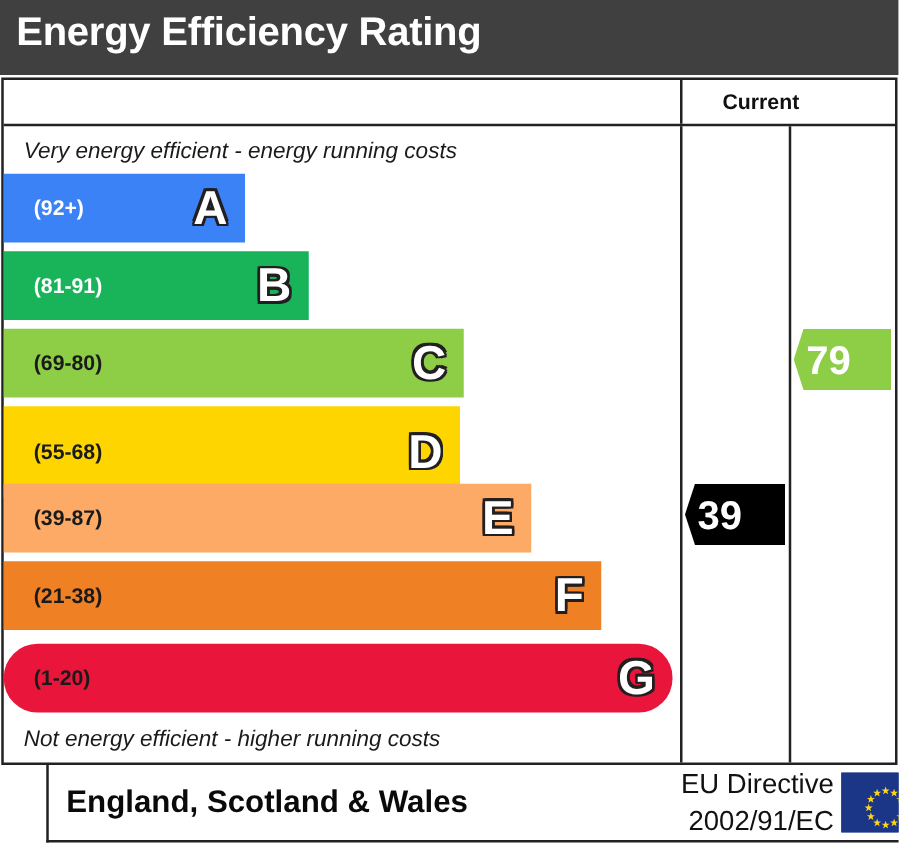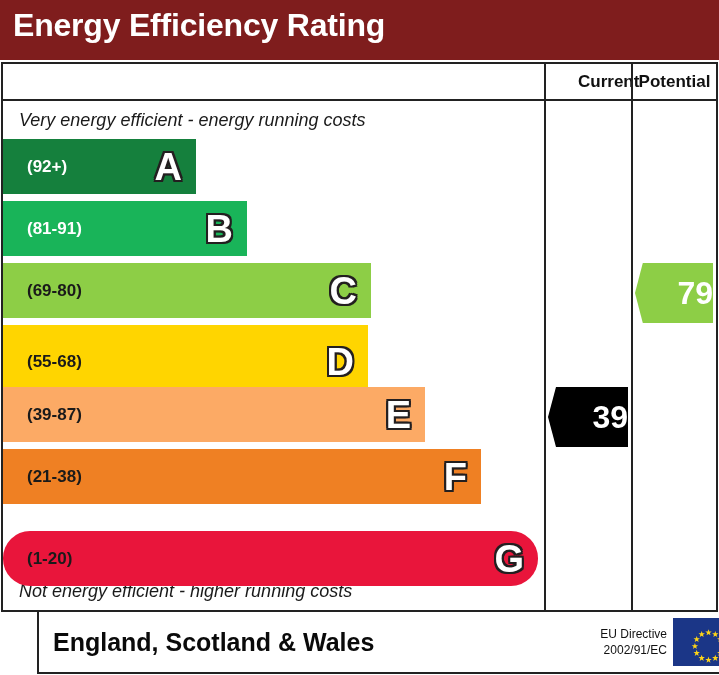--- a/index.html
+++ b/index.html
@@ -17,21 +17,21 @@
     background: #ffffff;
     overflow: hidden;
     box-sizing: border-box;
   }
 
   
   .title-bar {
     position: absolute;
     left: 0; top: 0;
     width: 719px; height: 60px;
-    background: #7f1d1d;
+    background: #404040;
     box-sizing: border-box;
   }
   .title-text {
     position: absolute;
     left: 13px; top: 7px;
     font-size: 32px;
     font-weight: bold;
     color: #ffffff;
     letter-spacing: -0.2px;
     white-space: nowrap;
@@ -130,25 +130,25 @@
     text-shadow:
       -2px -2px 0 #231f20,  2px -2px 0 #231f20,
       -2px  2px 0 #231f20,  2px  2px 0 #231f20,
        0px -2px 0 #231f20,  0px  2px 0 #231f20,
       -2px  0px 0 #231f20,  2px  0px 0 #231f20;
   }
 
   
   .rating-arrow {
     position: absolute;
-    height: 60px;
+    height: 49px;
     clip-path: polygon(10% 0%, 100% 0%, 100% 100%, 10% 100%, 0% 50%);
     display: flex;
     align-items: center;
-    justify-content: flex-end;
+    justify-content: flex-start;
     box-sizing: border-box;
   }
   .rating-arrow span {
     font-size: 32px;
     font-weight: bold;
     color: #ffffff;
     padding-left: 10px;
     line-height: 1;
   }
 
@@ -169,21 +169,21 @@
     transform: translateY(-50%);
     font-size: 25px;
     font-weight: bold;
     color: #0a0a0a;
     white-space: nowrap;
   }
   .footer-directive {
     position: absolute;
     right: 85px; top: 50%;
     transform: translateY(-50%);
-    font-size: 12px;
+    font-size: 22px;
     color: #111111;
     text-align: right;
     line-height: 1.35;
     white-space: nowrap;
   }
   .eu-flag {
     position: absolute;
     right: 8px; top: 50%;
     transform: translateY(-50%);
     width: 71px; height: 48px;
@@ -198,31 +198,30 @@
 <div id="epc">
 
   <div class="title-bar">
     <div class="title-text">Energy Efficiency Rating</div>
   </div>
 
   <div class="table-frame">
 
     <div class="thead">
       <div class="th-cell th-current">Current</div>
-      <div class="th-cell th-potential">Potential</div>
     </div>
 
     <div class="col-div col-div-1"></div>
     <div class="col-div col-div-2"></div>
 
     <div class="caption caption-top">Very energy efficient - energy running costs</div>
     <div class="caption caption-bottom">Not energy efficient - higher running costs</div>
 
     <div class="bands">
-        <div class="band" style="top: 0px; width: 193px; height: 55px; background: #15803d;">
+        <div class="band" style="top: 0px; width: 193px; height: 55px; background: #3b82f6;">
           <div class="band-range" style="color: rgb(255, 255, 255);">(92+)</div>
           <div class="band-letter">A</div>
         </div>
         <div class="band" style="top: 62px; width: 244px; height: 55px; background: rgb(25, 180, 89);">
           <div class="band-range" style="color: rgb(255, 255, 255);">(81-91)</div>
           <div class="band-letter">B</div>
         </div>
         <div class="band" style="top: 124px; width: 368px; height: 55px; background: rgb(141, 206, 70);">
           <div class="band-range" style="color: rgb(26, 26, 26);">(69-80)</div>
           <div class="band-letter">C</div>
@@ -232,21 +231,21 @@
           <div class="band-letter">D</div>
         </div>
         <div class="band" style="top: 248px; width: 422px; height: 55px; background: rgb(252, 170, 101);">
           <div class="band-range" style="color: rgb(26, 26, 26);">(39-87)</div>
           <div class="band-letter">E</div>
         </div>
         <div class="band" style="top: 310px; width: 478px; height: 55px; background: rgb(239, 128, 35);">
           <div class="band-range" style="color: rgb(26, 26, 26);">(21-38)</div>
           <div class="band-letter">F</div>
         </div>
-        <div class="band" style="top: 392px; width: 535px; height: 55px; background: rgb(233, 21, 59); border-radius: 27px;">
+        <div class="band" style="top: 376px; width: 535px; height: 55px; background: rgb(233, 21, 59); border-radius: 27px;">
           <div class="band-range" style="color: rgb(26, 26, 26);">(1-20)</div>
           <div class="band-letter">G</div>
         </div>
       </div>
 
     <div>
         <div class="rating-arrow" style="left: 545px; width: 80px; top: 323px; background: #000000;">
           <span>39</span>
         </div>
         <div class="rating-arrow" style="left: 632px; width: 78px; top: 199px; background: rgb(141, 206, 70);">

